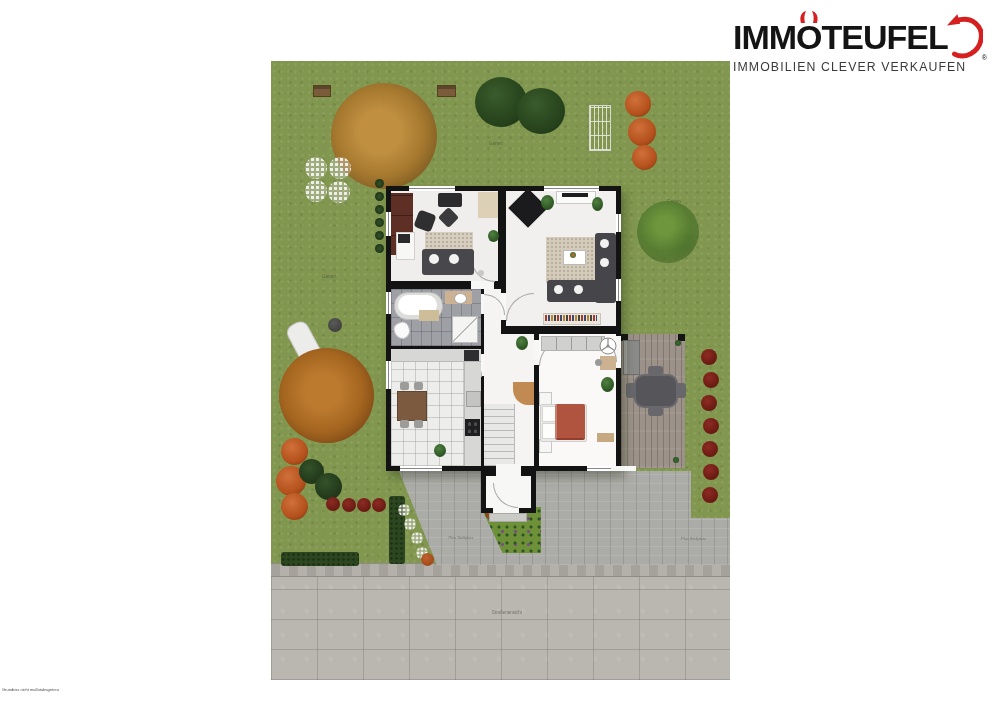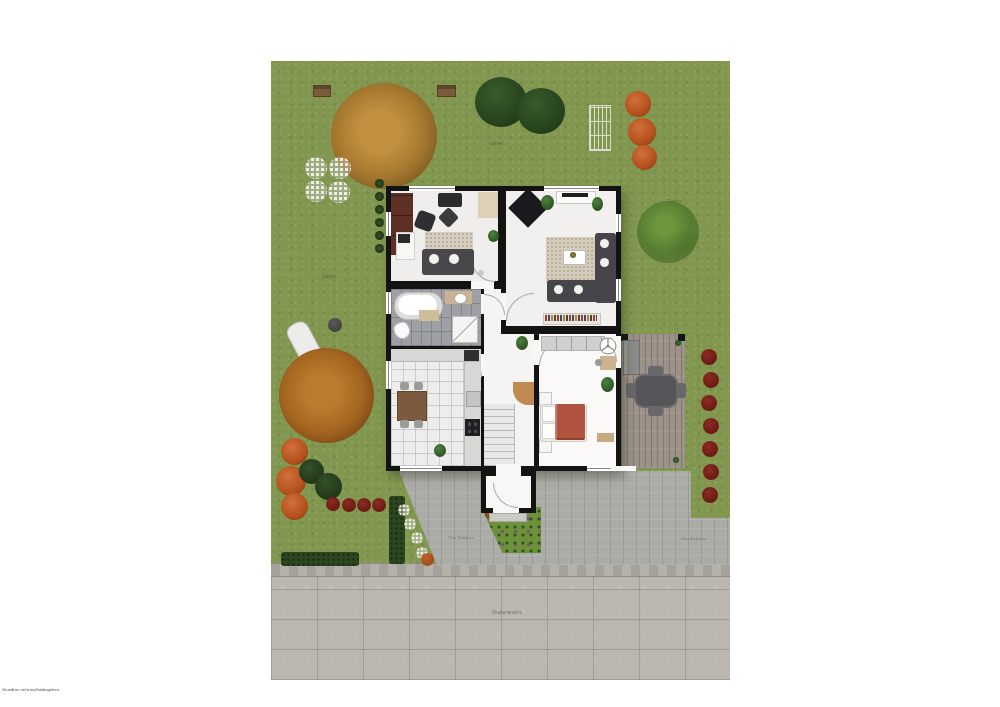--- a/index.html
+++ b/index.html
@@ -59,20 +59,31 @@
   .plant{position:absolute;border-radius:50%;
     background:radial-gradient(circle at 40% 35%,#4f8040,#2c5423 70%,#1b3a14 95%);}
   .wm{position:absolute;left:2px;top:688px;font-size:4px;color:#4a4a4a;line-height:1.1;}
 </style>
 </head>
 <body>
 
 <div id="canvas">
 
   <div id="logo">
+    <div class="brandrow">
+      <span class="brand"><span>IMM</span><span class="o-wrap"><span>O</span><svg class="horns" width="24" height="12" viewBox="0 0 24 12">
+              <path d="M4,12 C2,5 5,1 9,0 C7,4 7,8 8,12 Z" fill="#d5201f"></path>
+              <path d="M20,12 C22,5 19,1 15,0 C17,4 17,8 16,12 Z" fill="#d5201f"></path>
+            </svg></span><span>TEUFEL</span></span><svg class="tail" width="38" height="46" viewBox="0 0 40 48">
+          <polygon points="2,13 13,1 16,11" fill="#d5201f"></polygon>
+          <path d="M11,8 C29,2 40,14 38,27 C36,41 21,49 10,43" stroke="#d5201f" stroke-width="5.2" fill="none" stroke-linecap="round"></path>
+        </svg>
+      <span class="reg">®</span>
+    </div>
+    <div class="tagline">IMMOBILIEN CLEVER VERKAUFEN</div>
   </div>
 
   <div id="plan" class="grass">
 
     <div class="a street" style="left:0;top:514px;width:459px;height:105px;"></div>
     <div class="a curb" style="left:0;top:502px;width:459px;height:12px;"></div>
     <div class="a drive" style="left:118px;top:405px;width:341px;height:99px;clip-path:polygon(10px 5px,341px 5px,341px 99px,48px 99px);"></div>
 
     <div class="a grass" style="left:420px;top:285px;width:39px;height:172px;"></div>
     <div class="tree" style="left:430px;top:288px;width:16px;height:16px;background:radial-gradient(circle at 40% 35%,#8d2b24,#64180f 80%);"></div>

